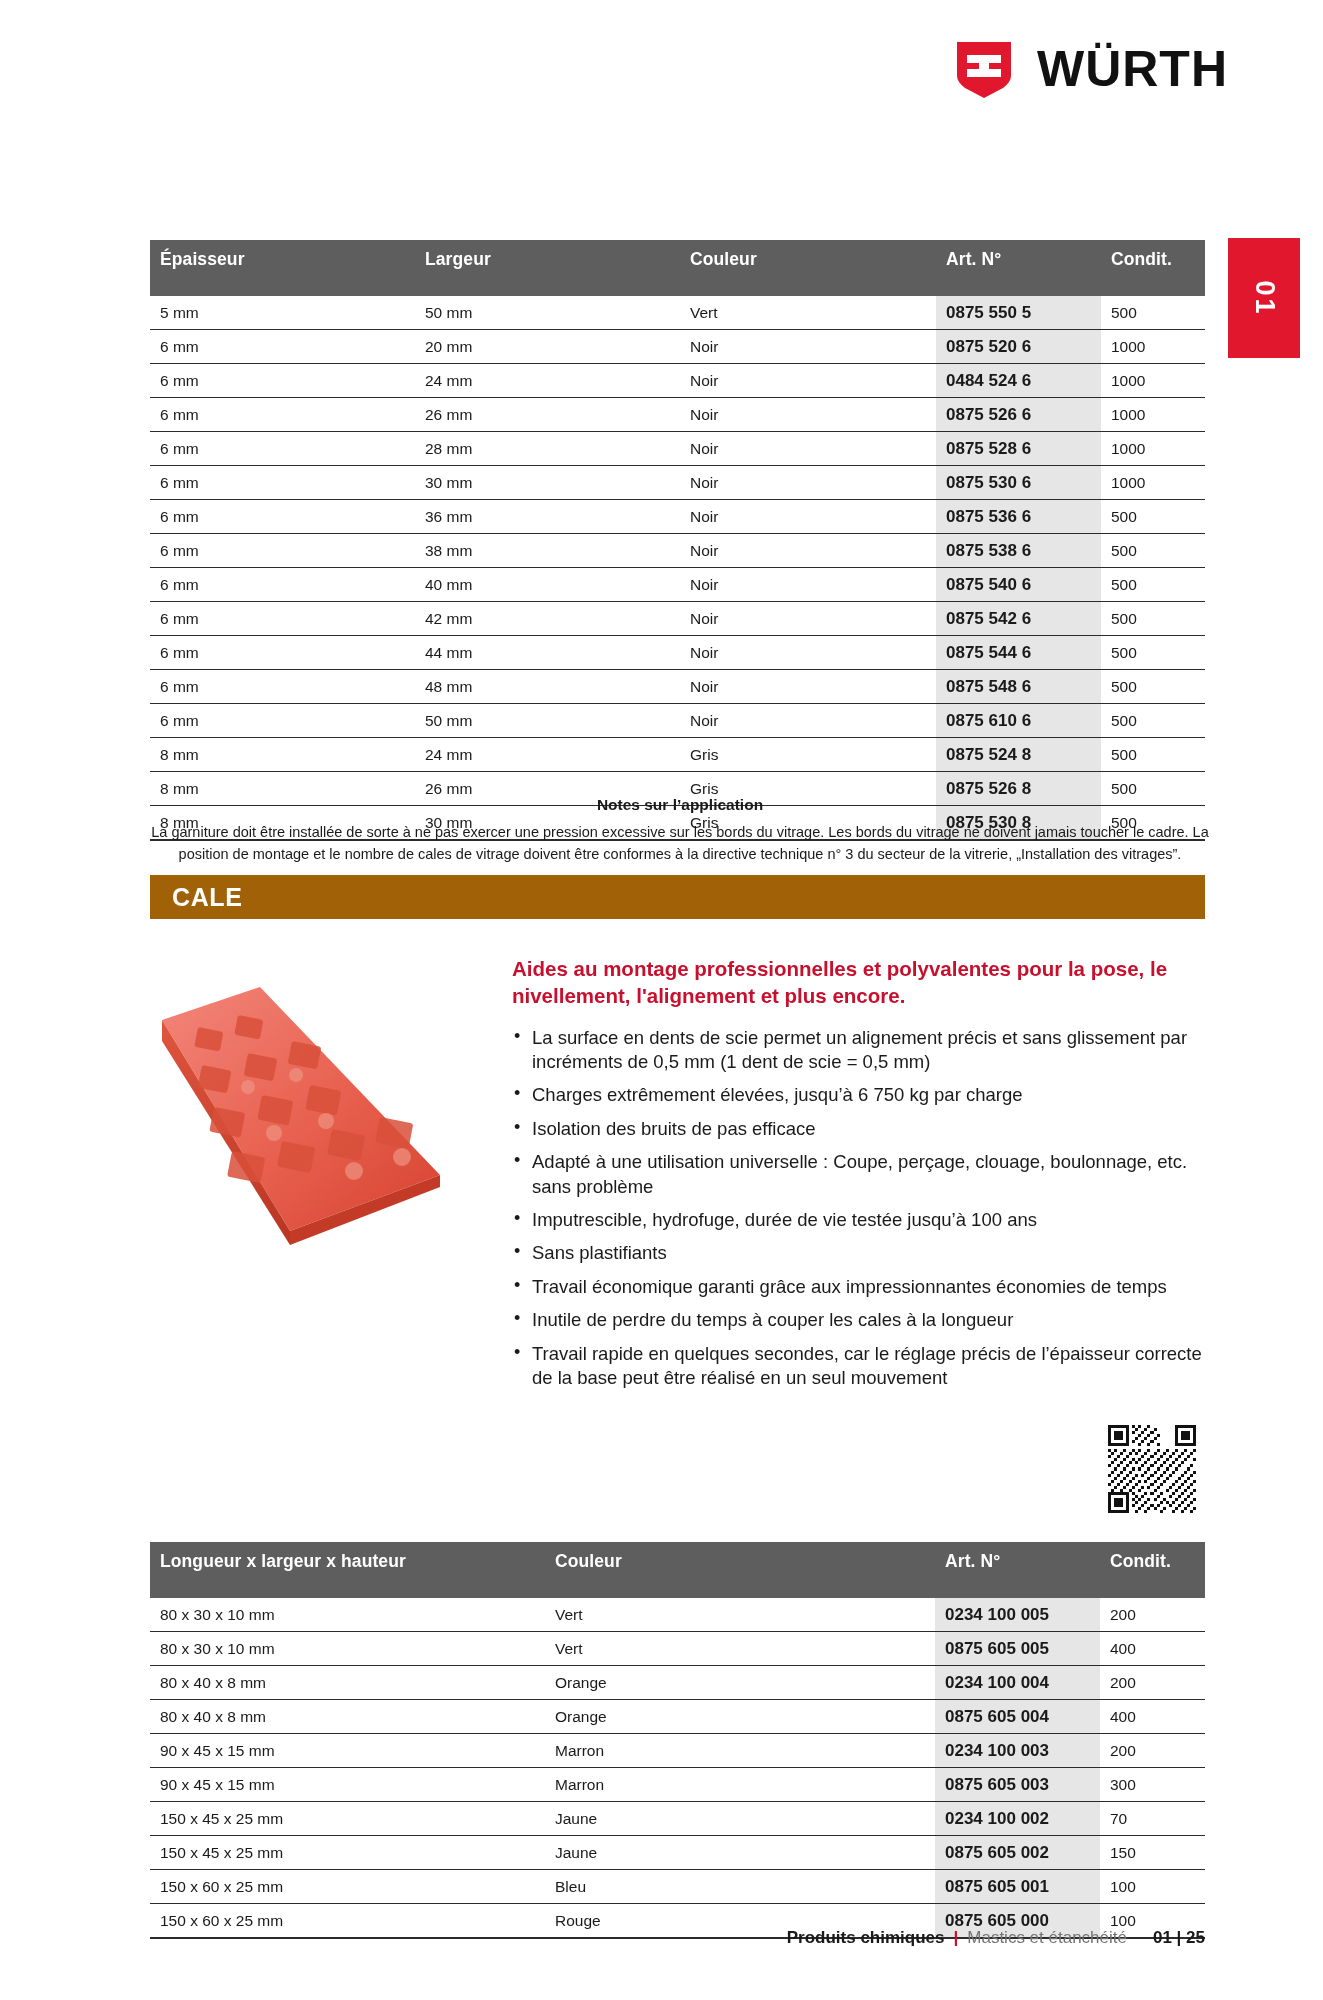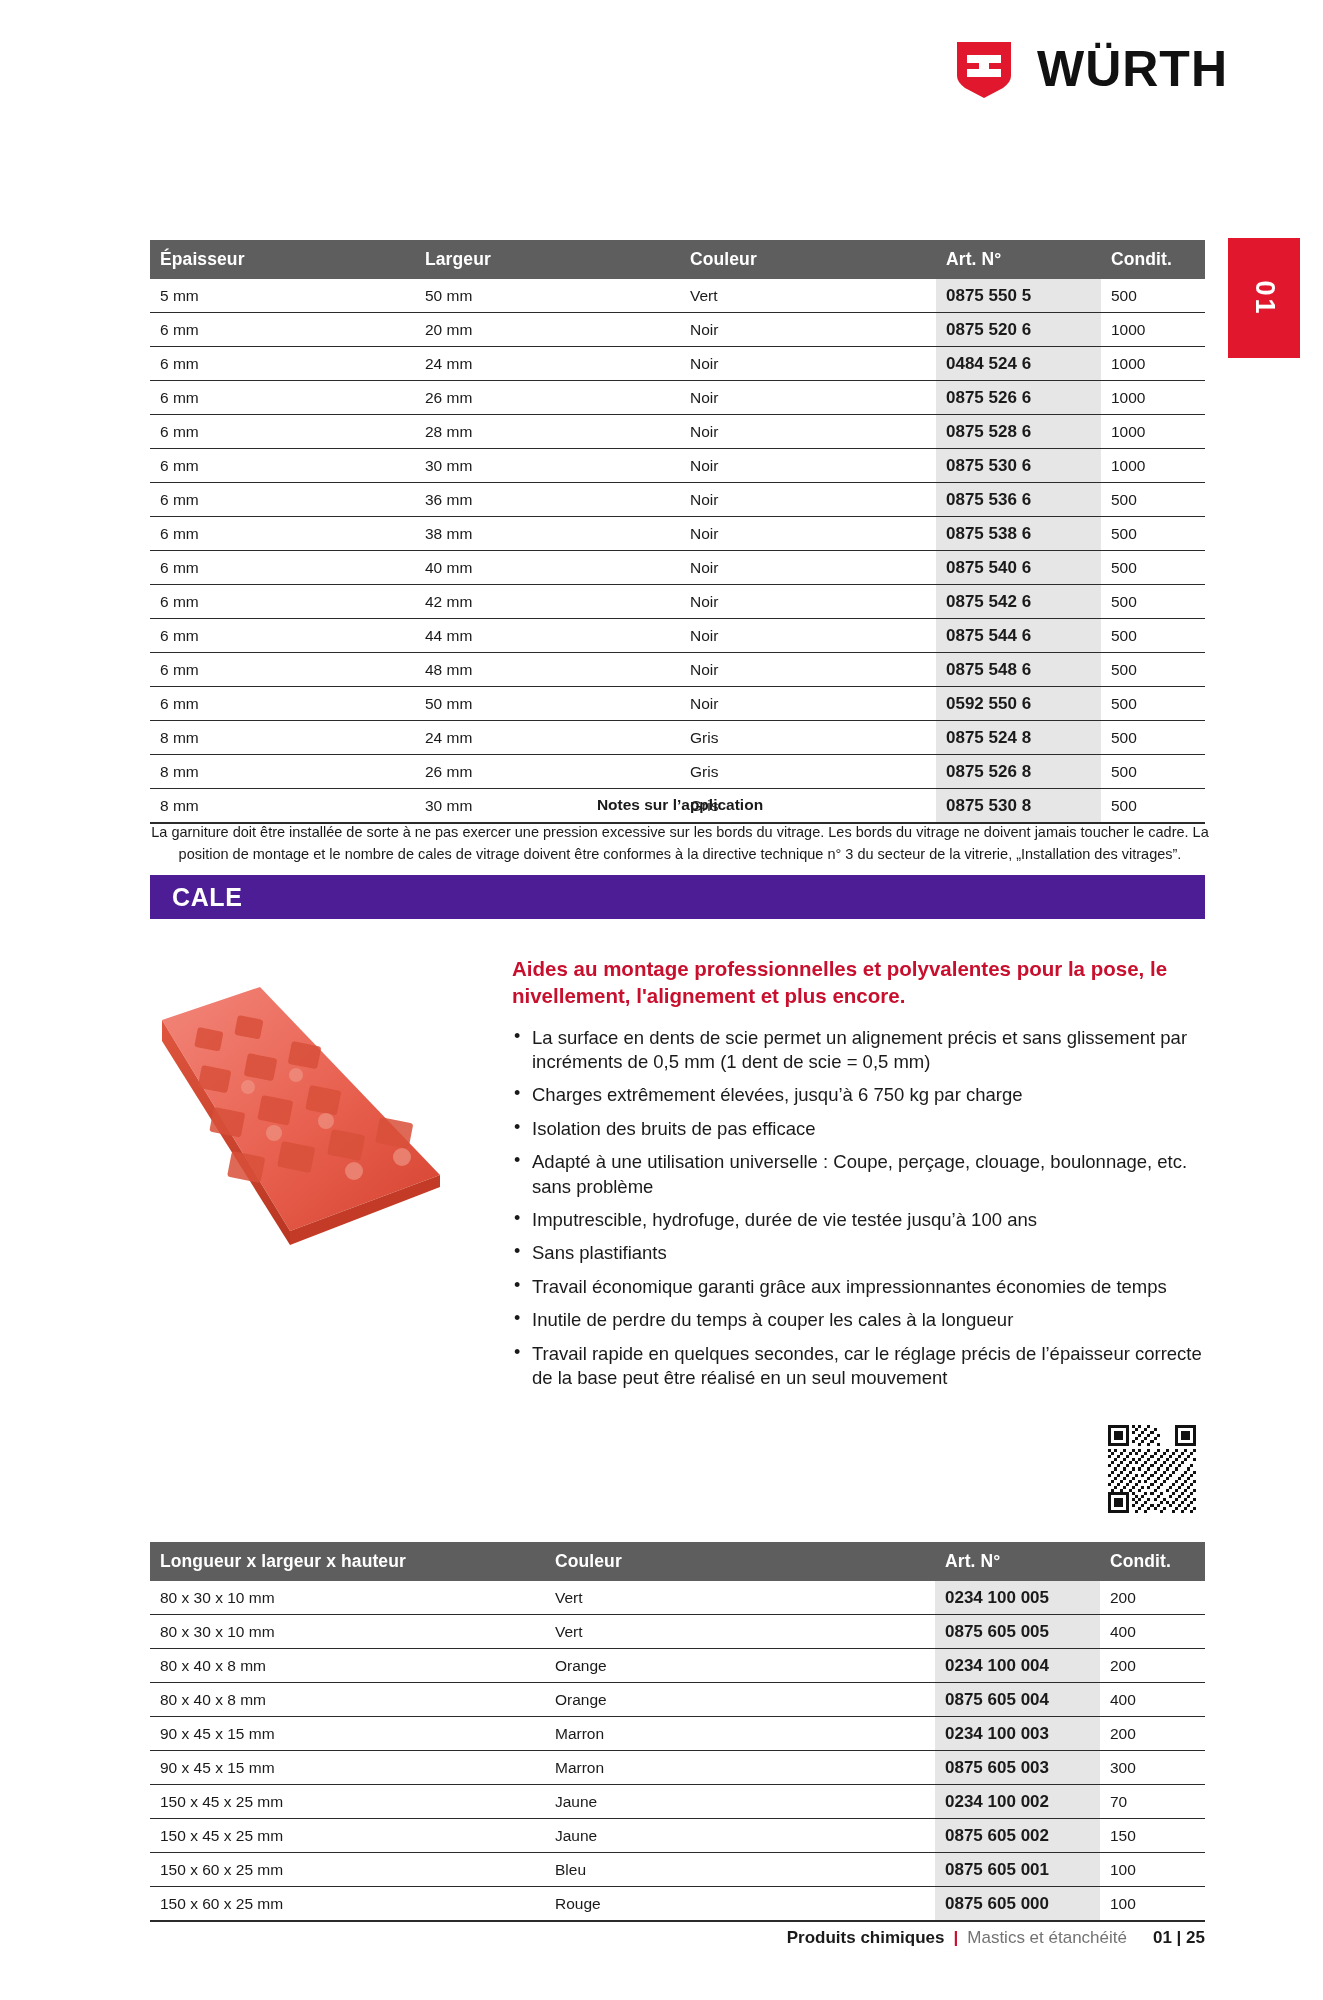--- a/index.html
+++ b/index.html
@@ -33,21 +33,21 @@
     transform: rotate(90deg);
     color: #fff; font-size: 27px; font-weight: bold; letter-spacing: 3px;
     white-space: nowrap;
   }
 
   
   .tbl { position: absolute; border-collapse: collapse; width: 1055px; left: 150px; }
   .tbl thead th {
     background: #5e5e5e; color: #fff; text-align: left;
     font-size: 17.5px; font-weight: bold;
-    padding: 9px 0 9px 10px; letter-spacing: .1px;
+    padding: 9px 0 26px 10px; letter-spacing: .1px;
   }
   .tbl tbody td {
     font-size: 15.5px; padding: 6.5px 0 6.5px 10px;
     border-bottom: 1px solid #2b2b2b; color: #1a1a1a;
     background: #fff; vertical-align: middle;
   }
   .tbl tbody tr:last-child td { border-bottom: 2px solid #2b2b2b; }
   .tbl td.art {
     font-weight: bold; font-size: 17px;
     background: #e6e6e6;
@@ -68,21 +68,21 @@
   #table2 col.c4 { width: 105px; }
 
   
   .notes { position: absolute; left: 150px; top: 796px; width: 1060px; text-align: center; }
   .notes h4 { font-size: 15.5px; font-weight: bold; margin-bottom: 7px; }
   .notes p { font-size: 14.5px; line-height: 1.55; color: #1a1a1a; }
 
   
   .banner {
     position: absolute; left: 150px; top: 875px;
-    width: 1055px; height: 44px; background: #4c1d95;
+    width: 1055px; height: 44px; background: #a16207;
     display: flex; align-items: center;
   }
   .banner span {
     color: #fff; font-size: 25px; font-weight: bold;
     letter-spacing: .6px; padding-left: 22px;
   }
 
   
   .prod-img { position: absolute; left: 140px; top: 965px; width: 330px; height: 310px; }
   .copy { position: absolute; left: 512px; top: 955px; width: 700px; }
@@ -234,21 +234,21 @@
           <td>6 mm</td>
           <td>48 mm</td>
           <td>Noir</td>
           <td class="art">0875 548 6</td>
           <td>500</td>
         </tr>
         <tr>
           <td>6 mm</td>
           <td>50 mm</td>
           <td>Noir</td>
-          <td class="art">0592 550 6</td>
+          <td class="art">0875 610 6</td>
           <td>500</td>
         </tr>
         <tr>
           <td>8 mm</td>
           <td>24 mm</td>
           <td>Gris</td>
           <td class="art">0875 524 8</td>
           <td>500</td>
         </tr>
         <tr>

